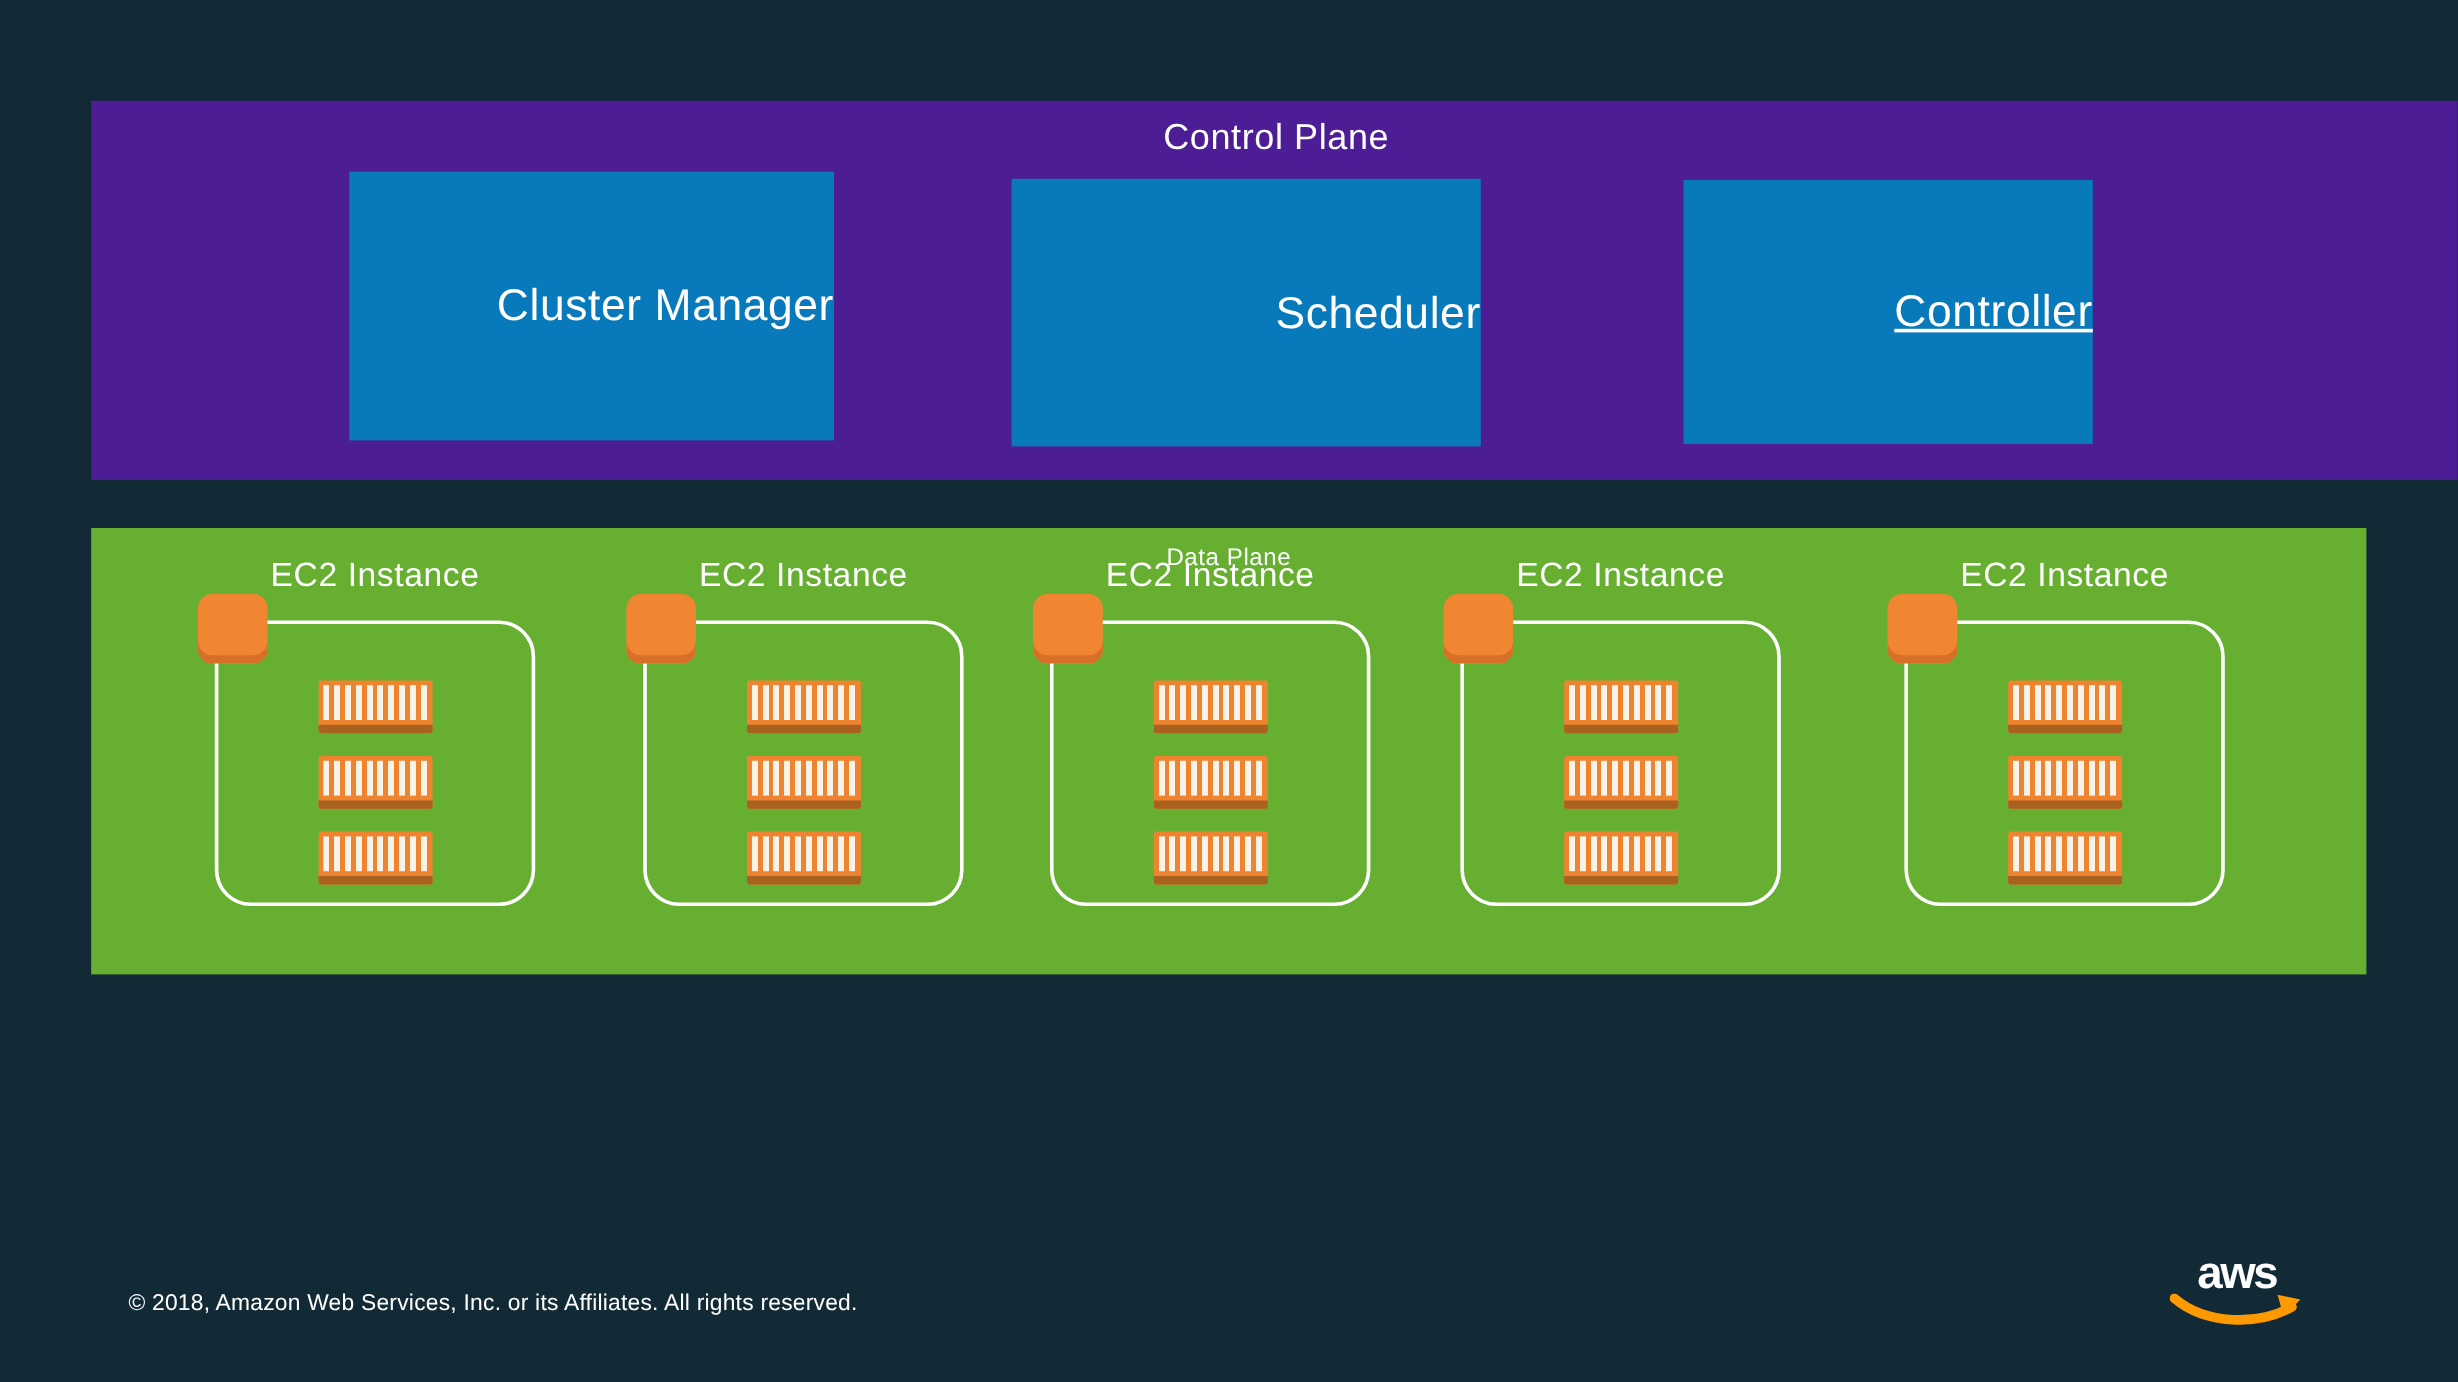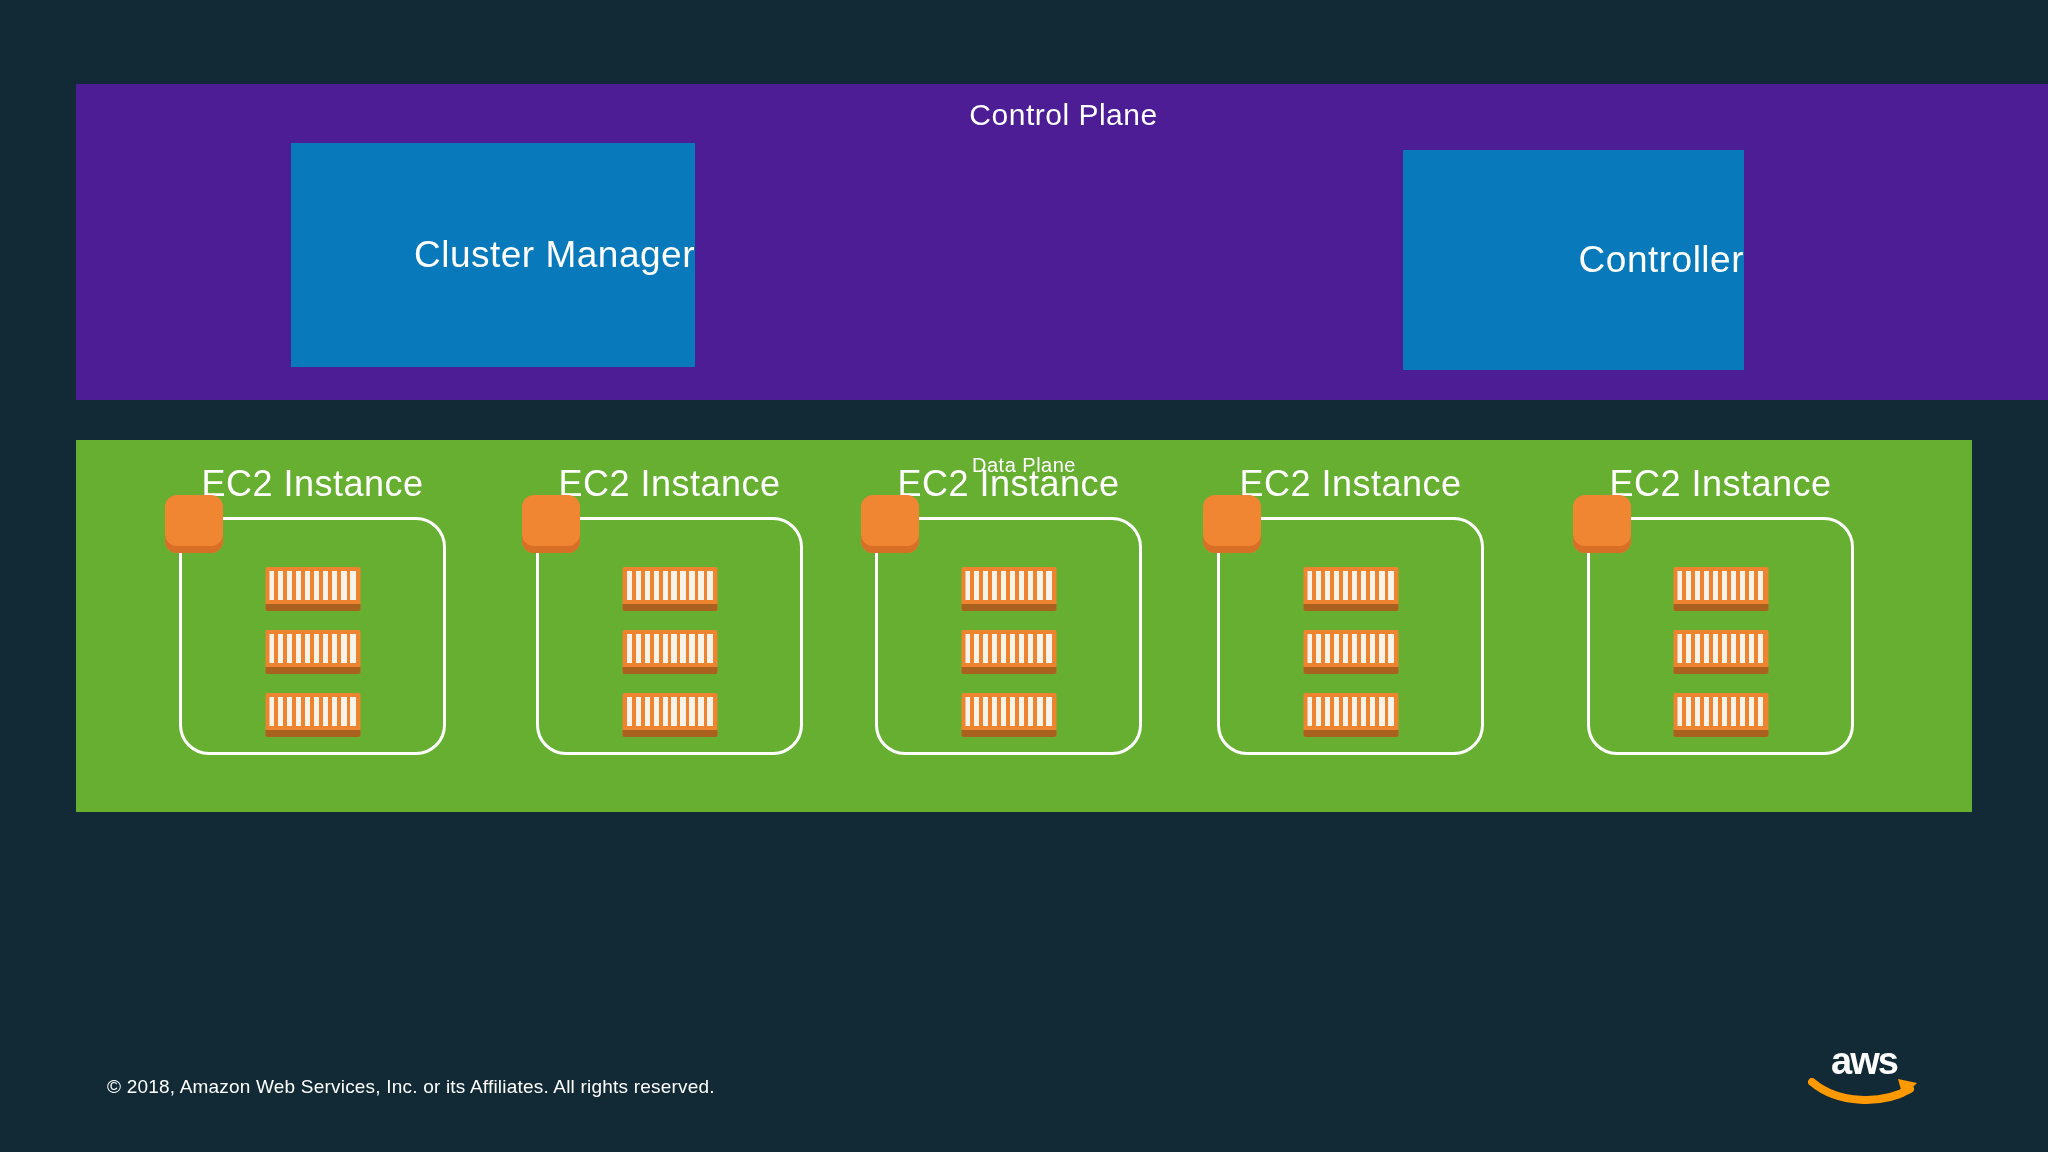--- a/index.html
+++ b/index.html
@@ -26,21 +26,21 @@
   .cp-box {
     position:absolute;
     background:#0879ba;
     color:#ffffff;
     display:flex; align-items:center; justify-content:flex-end;
     font-size:37px; font-weight:400; letter-spacing:0.5px;
     text-align:center;
   }
   .cp-box.b0 { left:215px;  top:59px; width:404px; height:224px; }
   .cp-box.b1 { left:767px;  top:65px; width:391px; height:223px; }
-  .cp-box.b2 { left:1327px; top:66px; width:341px; height:220px; }
+  .cp-box.b2 { left:1327px; top:66px; width:341px; height:220px;text-decoration:underline; }
 
   
   .data-band {
     position:absolute; left:76px; top:440px;
     width:1896px; height:372px;
     background:#66af31;
   }
   .dp-title {
     position:absolute; bottom:10px; left:0;
     width:100%; text-align:center;
@@ -55,21 +55,21 @@
   .ec2-group.g0 { left:103px; }
   .ec2-group.g1 { left:460px; }
   .ec2-group.g2 { left:799px; }
   .ec2-group.g3 { left:1141px; }
   .ec2-group.g4 { left:1511px; }
 
   .ec2-label {
     position:absolute; top:-54px; left:50%;
     transform:translateX(-50%);
     white-space:nowrap;
-    color:#ffffff; font-size:36px; letter-spacing:0.5px;
+    color:#ffffff; font-size:28px; letter-spacing:0.5px;
   }
   .ec2-box {
     position:absolute; inset:0;
     border:3px solid #ffffff;
     border-radius:30px;
   }
   .ec2-node {
     position:absolute; left:-14px; top:-22px;
     width:58px; height:58px;
     background:#f08532;
@@ -122,20 +122,23 @@
 <body>
 
 <div>
 
   <section class="control-band">
     <div class="band-title">Control Plane</div>
 
     <div class="cp-box b0">
       <span>Cluster Manager</span>
     </div>
+    <div class="cp-box b1">
+      <span>Scheduler</span>
+    </div>
     <div class="cp-box b2">
       <span>Controller</span>
     </div>
   </section>
 
   <section class="data-band">
 
     <div class="ec2-group g0">
       <div class="ec2-label">EC2 Instance</div>
       <div class="ec2-box"></div>

